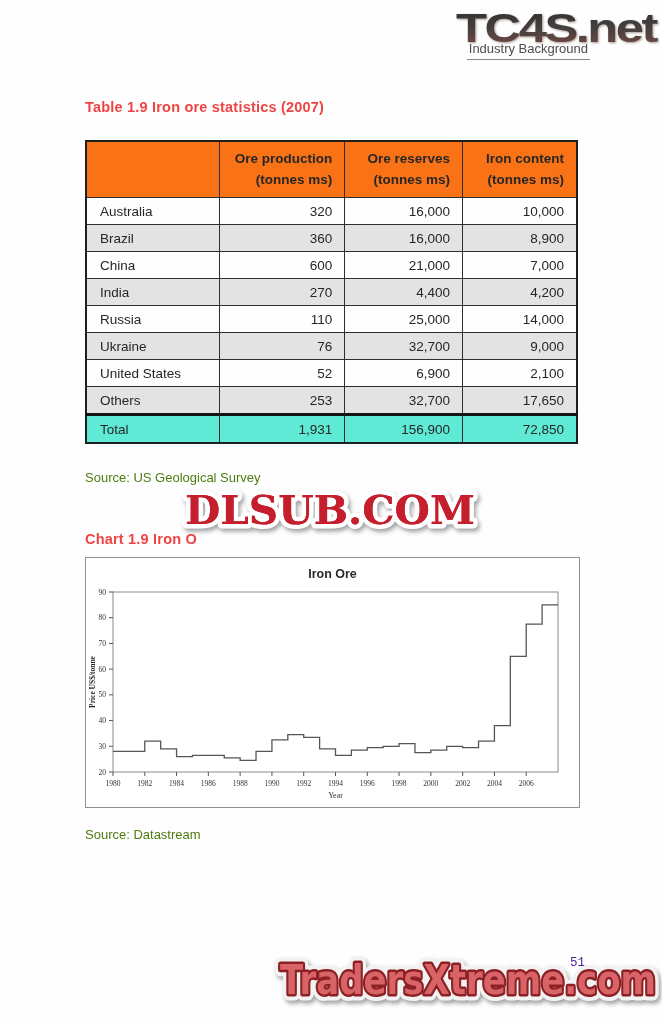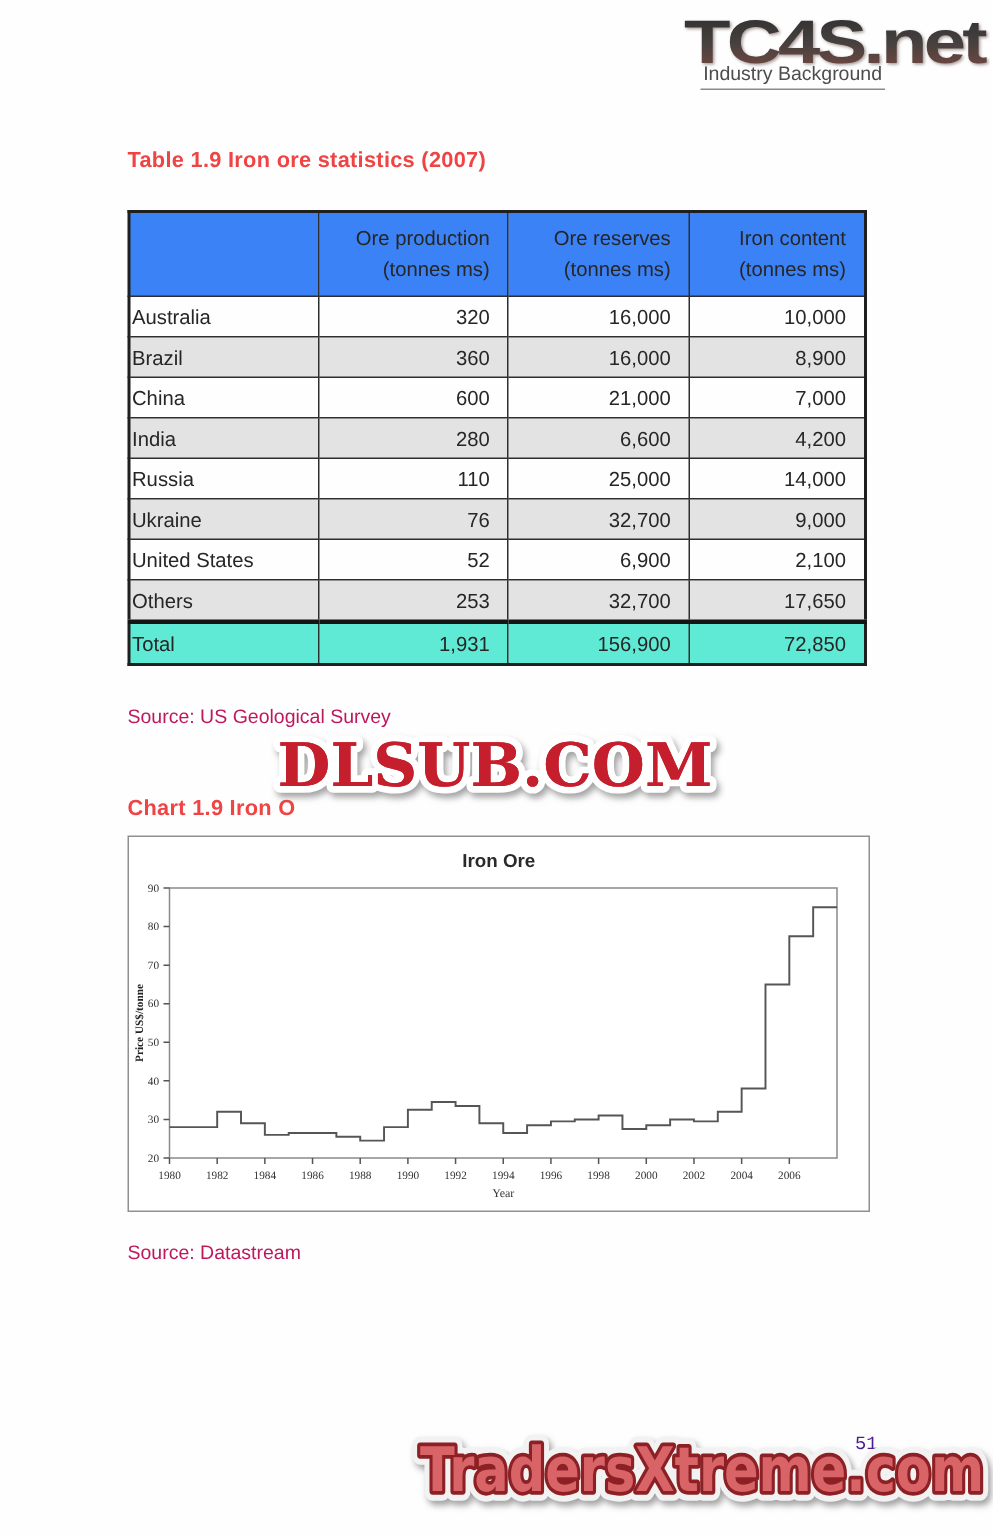--- a/index.html
+++ b/index.html
@@ -6,28 +6,28 @@
   .page{position:relative;width:662px;height:1024px;background:#fefefe;overflow:hidden;
         font-family:"Liberation Sans",sans-serif;color:#2b2b2b;}
 
   
   .logo-wrap{position:absolute;top:2px;right:2px;text-align:center;}
   .subtitle{position:absolute;top:41px;right:72px;font-size:13px;color:#4d4d4d;
             border-bottom:1px solid #8a8a8a;padding:0 2px 3px 2px;margin-left:48px;}
 
   
   .sec-heading{position:absolute;left:85px;font-size:14.5px;font-weight:bold;color:#ef4444;letter-spacing:.2px;}
-  .src{position:absolute;left:85px;font-size:13px;color:#be185d;}
+  .src{position:absolute;left:85px;font-size:13px;color:#4d7c0f;}
 
   
   .stats-table{position:absolute;left:85px;top:140px;width:493px;border-collapse:collapse;
                font-size:13.5px;color:#262626;}
   .stats-table th,.stats-table td{border:1px solid #2e2e2e;padding:0;}
-  .stats-table thead th{background:#3b82f6;font-weight:normal;height:55px;vertical-align:middle;}
-  .stats-table .c-label{text-align:left;padding-left:1px;width:144px;}
+  .stats-table thead th{background:#f97316;font-weight:bold;height:55px;vertical-align:middle;}
+  .stats-table .c-label{text-align:left;padding-left:13px;width:144px;}
   .stats-table .c-num{text-align:right;padding-right:12px;}
   .stats-table td{height:26px;}
   .stats-table tr.alt td{background:#e3e3e3;}
   .stats-table tr.total td{border-top:3px solid #151515;background:#5eead4;}
   .stats-table{border:2px solid #1f1f1f;}
   .hdr-line{display:block;line-height:1.5;}
 
   
   .chart-box{position:absolute;left:85px;top:557px;width:493px;height:249px;
              border:1px solid #909090;background:#fff;}
@@ -96,22 +96,22 @@
           <td class="c-num">8,900</td>
         </tr>
         <tr>
           <td class="c-label">China</td>
           <td class="c-num">600</td>
           <td class="c-num">21,000</td>
           <td class="c-num">7,000</td>
         </tr>
         <tr class="alt">
           <td class="c-label">India</td>
-          <td class="c-num">280</td>
-          <td class="c-num">6,600</td>
+          <td class="c-num">270</td>
+          <td class="c-num">4,400</td>
           <td class="c-num">4,200</td>
         </tr>
         <tr>
           <td class="c-label">Russia</td>
           <td class="c-num">110</td>
           <td class="c-num">25,000</td>
           <td class="c-num">14,000</td>
         </tr>
         <tr class="alt">
           <td class="c-label">Ukraine</td>

